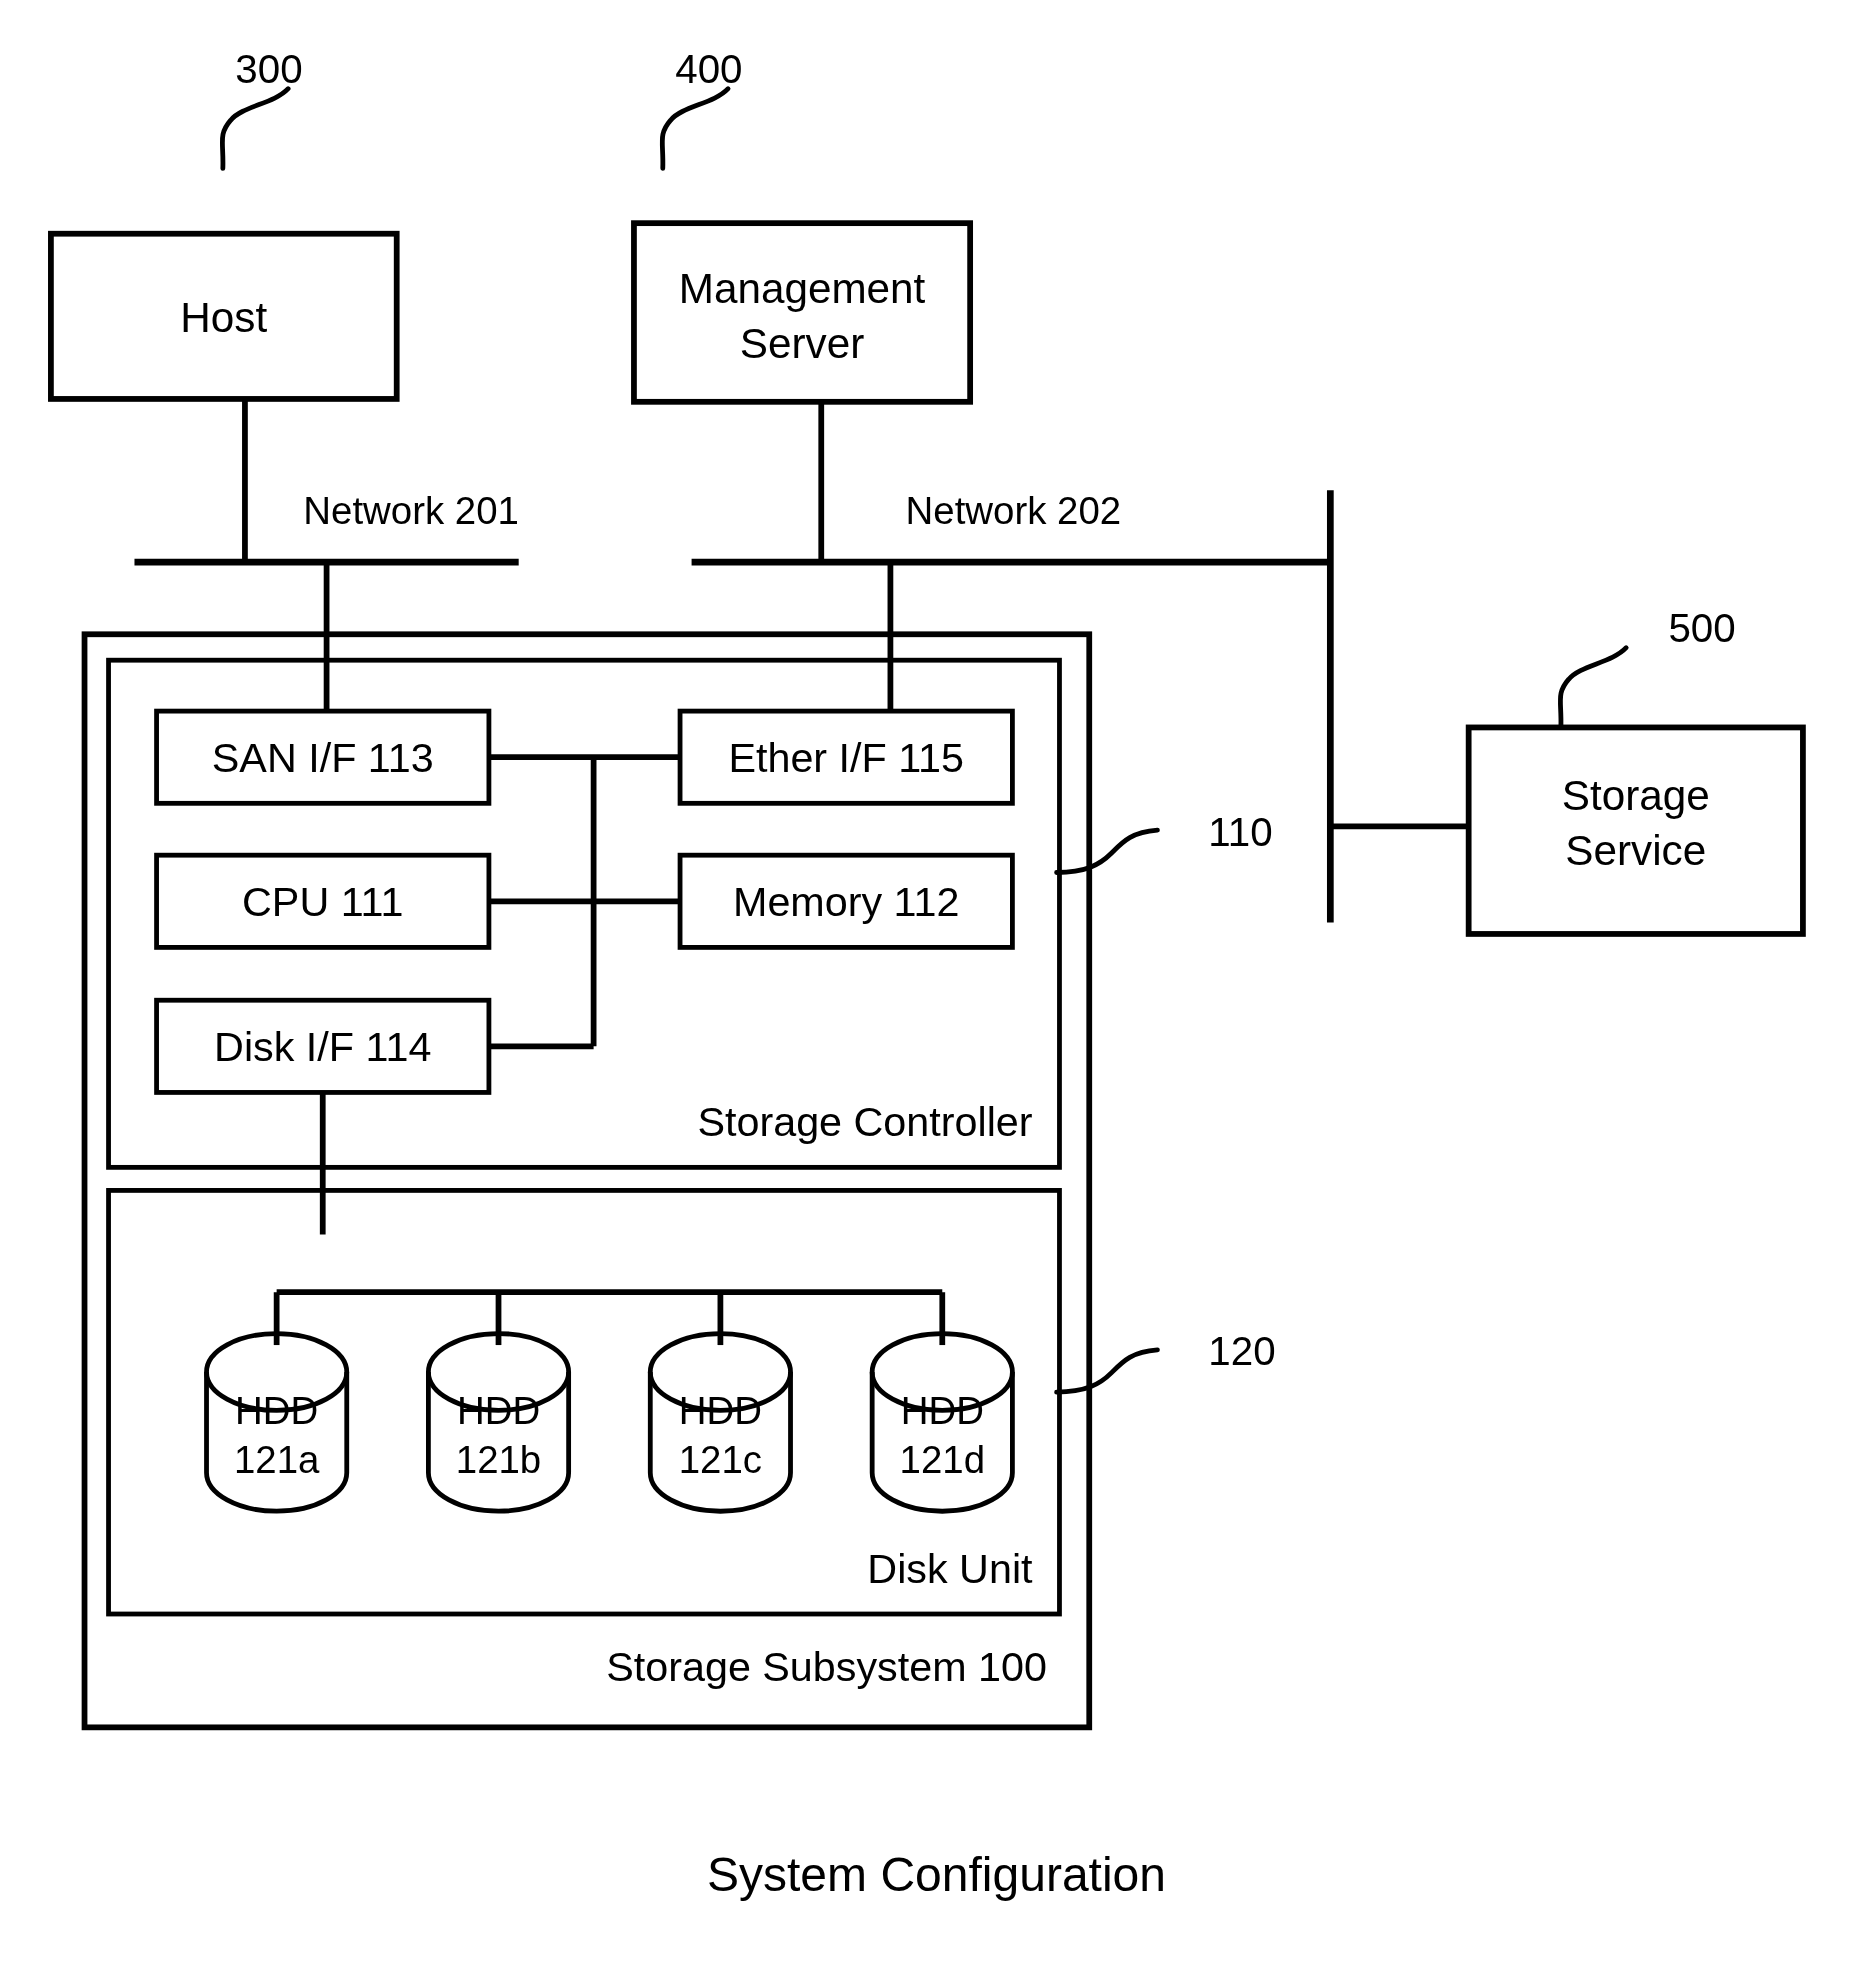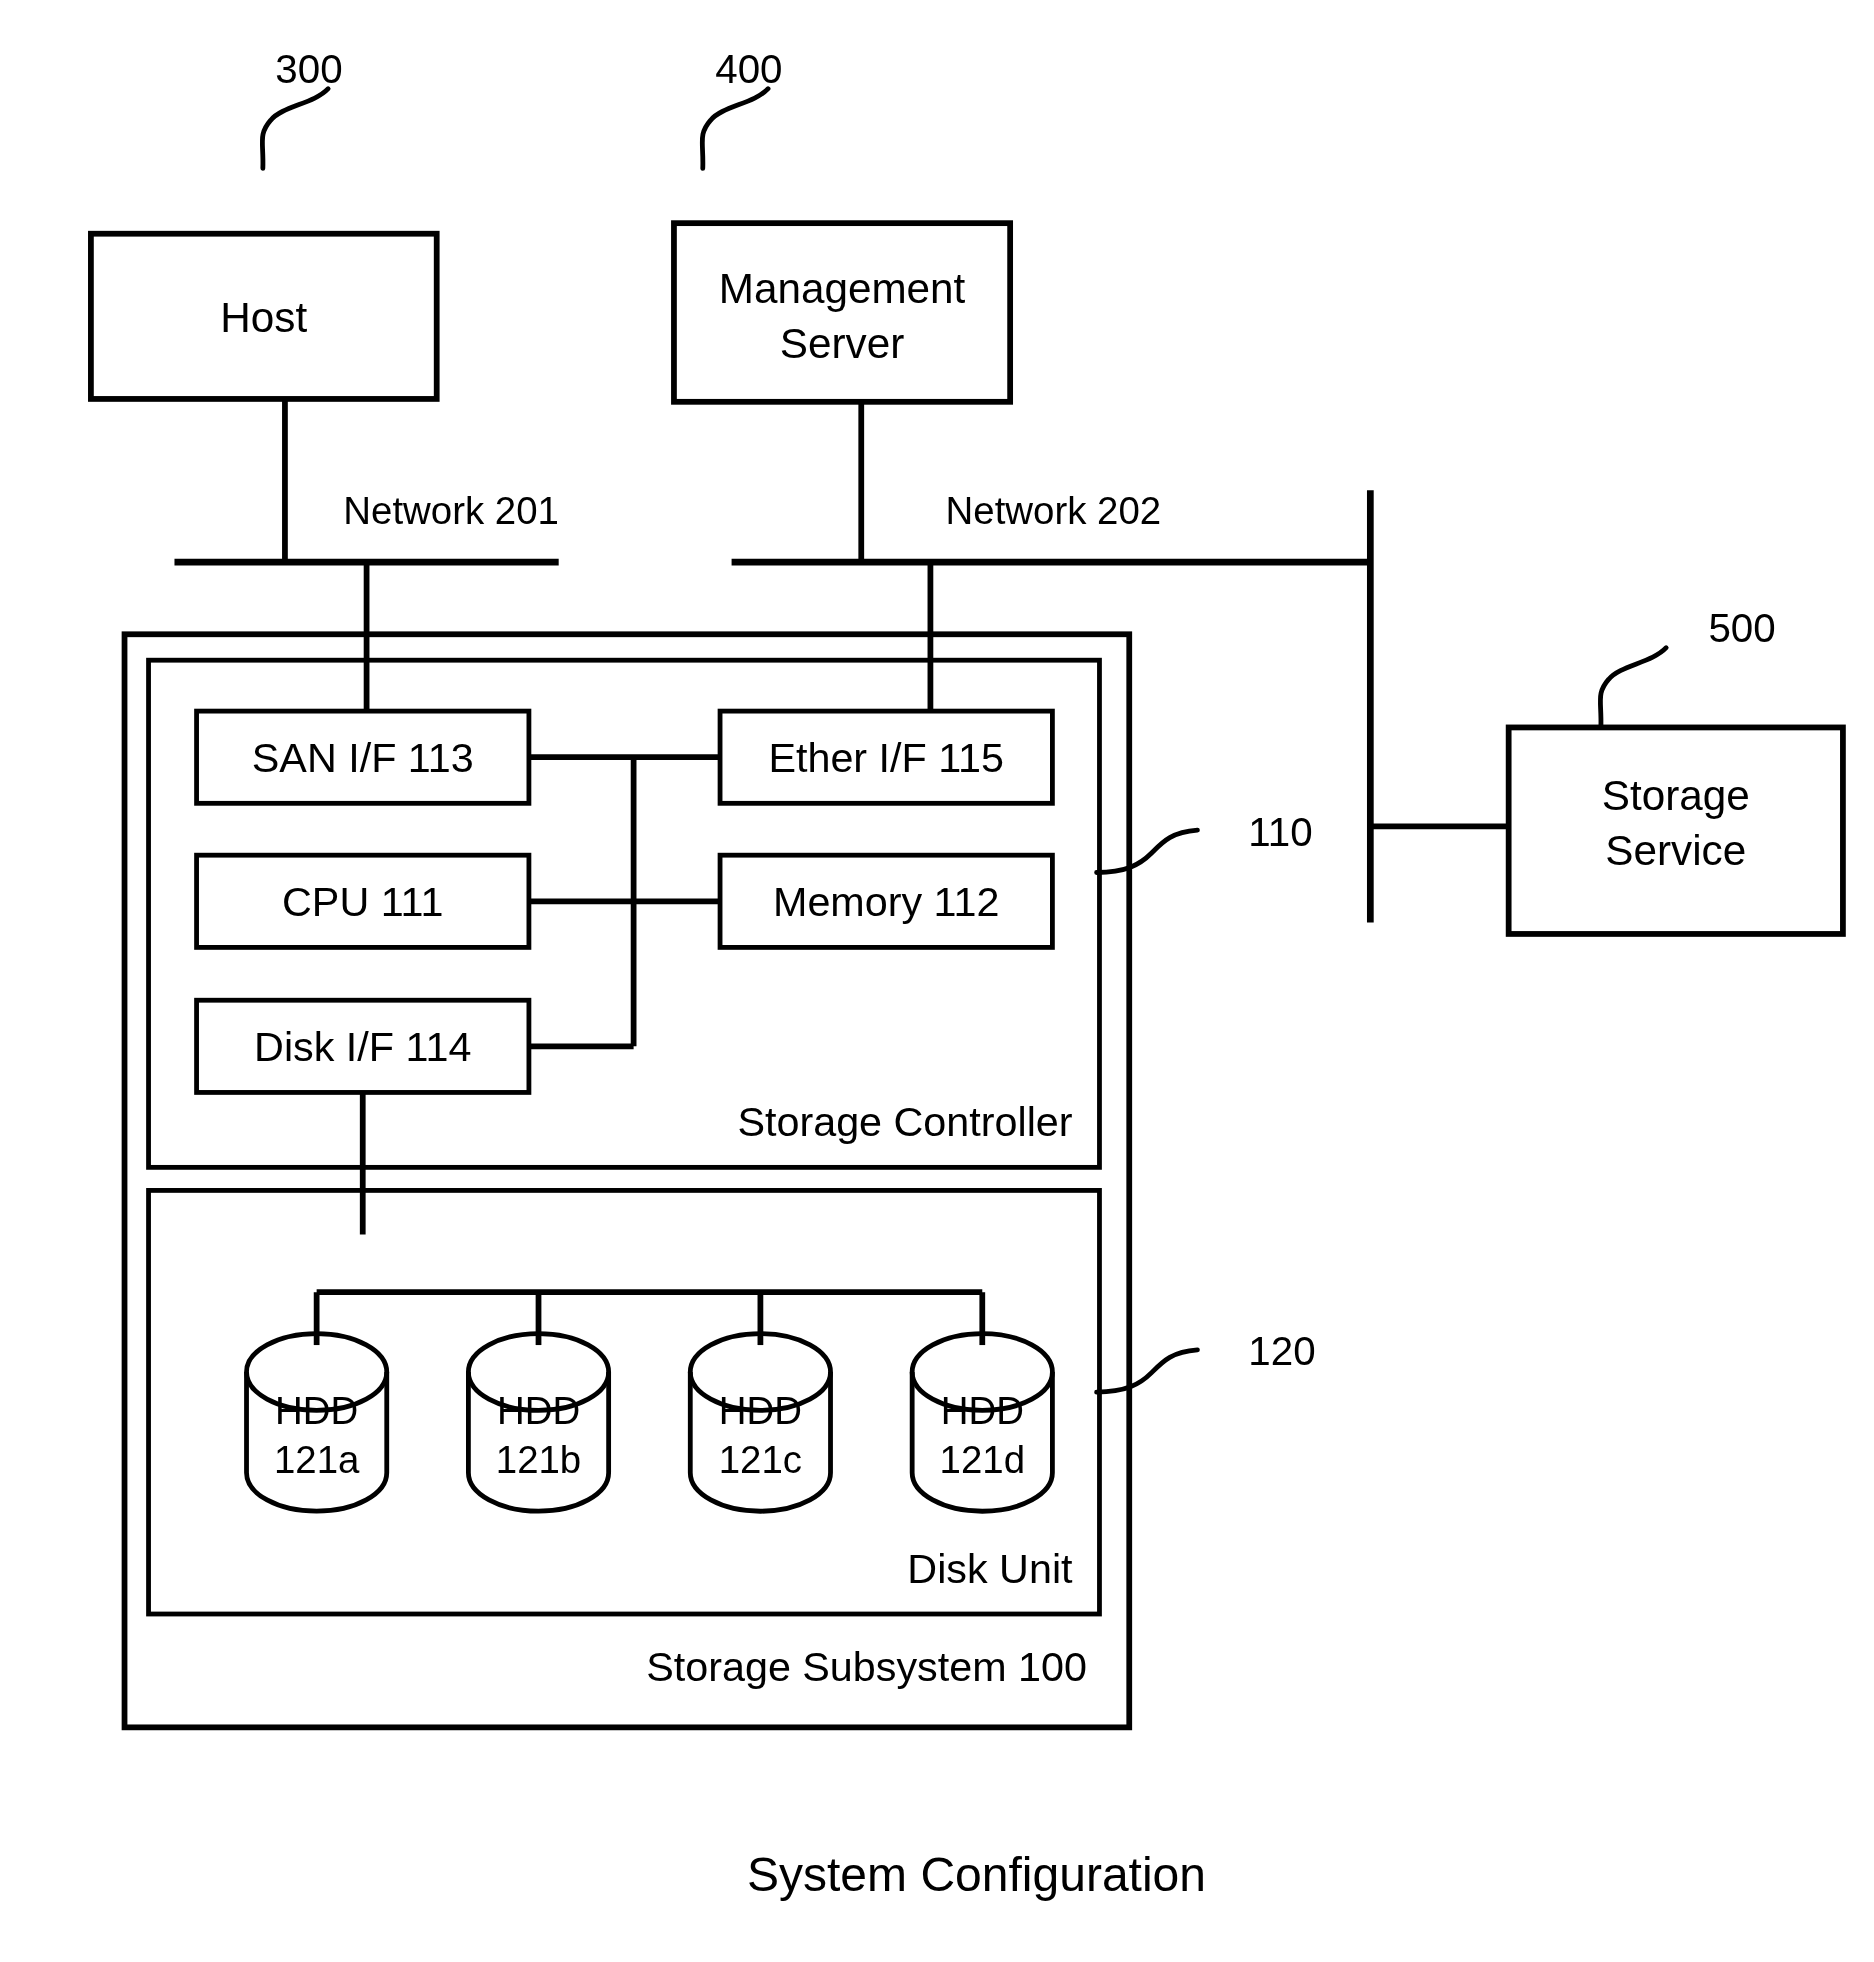--- a/index.html
+++ b/index.html
@@ -10,21 +10,20 @@
   body {
     width: 1874px;
     height: 1963px;
     font-family: "Liberation Sans", sans-serif;
     overflow: hidden;
   }
   #diagram-root {
     position: relative;
     width: 1480px;
     height: 1963px;
-    margin-left: 40px;
   }
   svg#fig {
     display: block;
     width: 1874px;
     height: 1963px;
   }
   .box-line {
     fill: none;
     stroke: #000000;
     stroke-width: 6;

